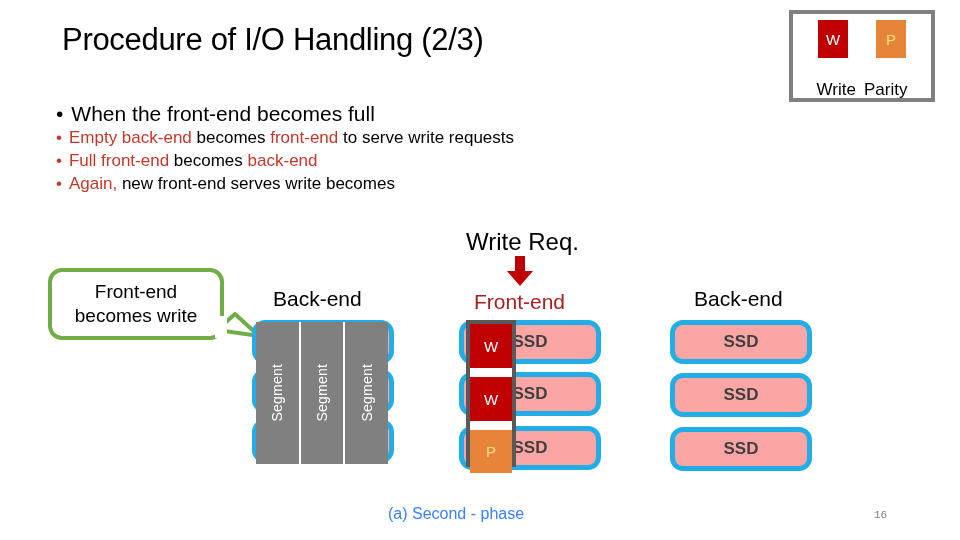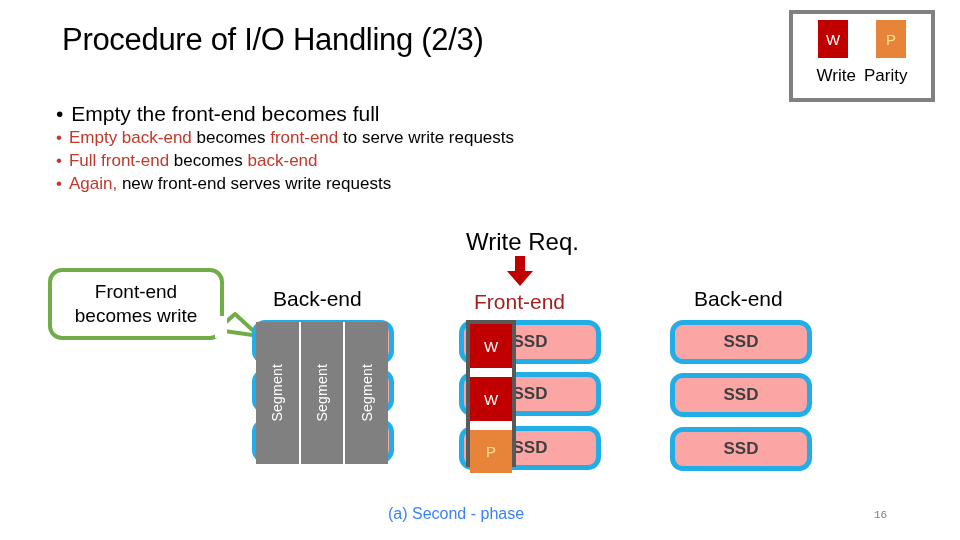--- a/index.html
+++ b/index.html
@@ -53,21 +53,21 @@
     display: flex;
     align-items: center;
     justify-content: center;
     font-size: 15px;
     color: #ffffff;
   }
   .swatch.write  { background: #C00000; }
   .swatch.parity { background: #E8833A; color: #FFE08A; }
   #legend .labels {
     position: absolute;
-    left: 0; top: 52px;
+    left: 0; top: 66px;
     width: 100%;
     display: flex;
     justify-content: center;
     gap: 8px;
     font-size: 17px;
     color: #000000;
   }
 
   
   #bullets {
@@ -244,33 +244,33 @@
     <div class="swatch parity">P</div>
   </div>
   <div class="labels">
     <span>Write</span>
     <span>Parity</span>
   </div>
 </div>
 
 <div id="bullets">
   <div class="bullet-l1">
-    <span class="dot">•</span><span>Empty the front-end becomes full</span>
+    <span class="dot">•</span><span>When the front-end becomes full</span>
   </div>
 
   <div class="bullet-l2">
     <span class="dot hl">•</span><span class="hl">Empty back-end</span><span> becomes </span><span class="hl">front-end</span><span> to serve write requests</span>
   </div>
 
   <div class="bullet-l2">
     <span class="dot hl">•</span><span class="hl">Full front-end</span><span> becomes </span><span class="hl">back-end</span>
   </div>
 
   <div class="bullet-l2">
-    <span class="dot hl">•</span><span class="hl">Again,</span><span> new front-end serves write requests</span>
+    <span class="dot hl">•</span><span class="hl">Again,</span><span> new front-end serves write becomes</span>
   </div>
 </div>
 
 <div id="diagram">
 
   <div id="callout">
     <div>Front-end</div>
     <div>becomes write</div>
   </div>
   <svg id="callout-tail" viewBox="0 0 50 50">

